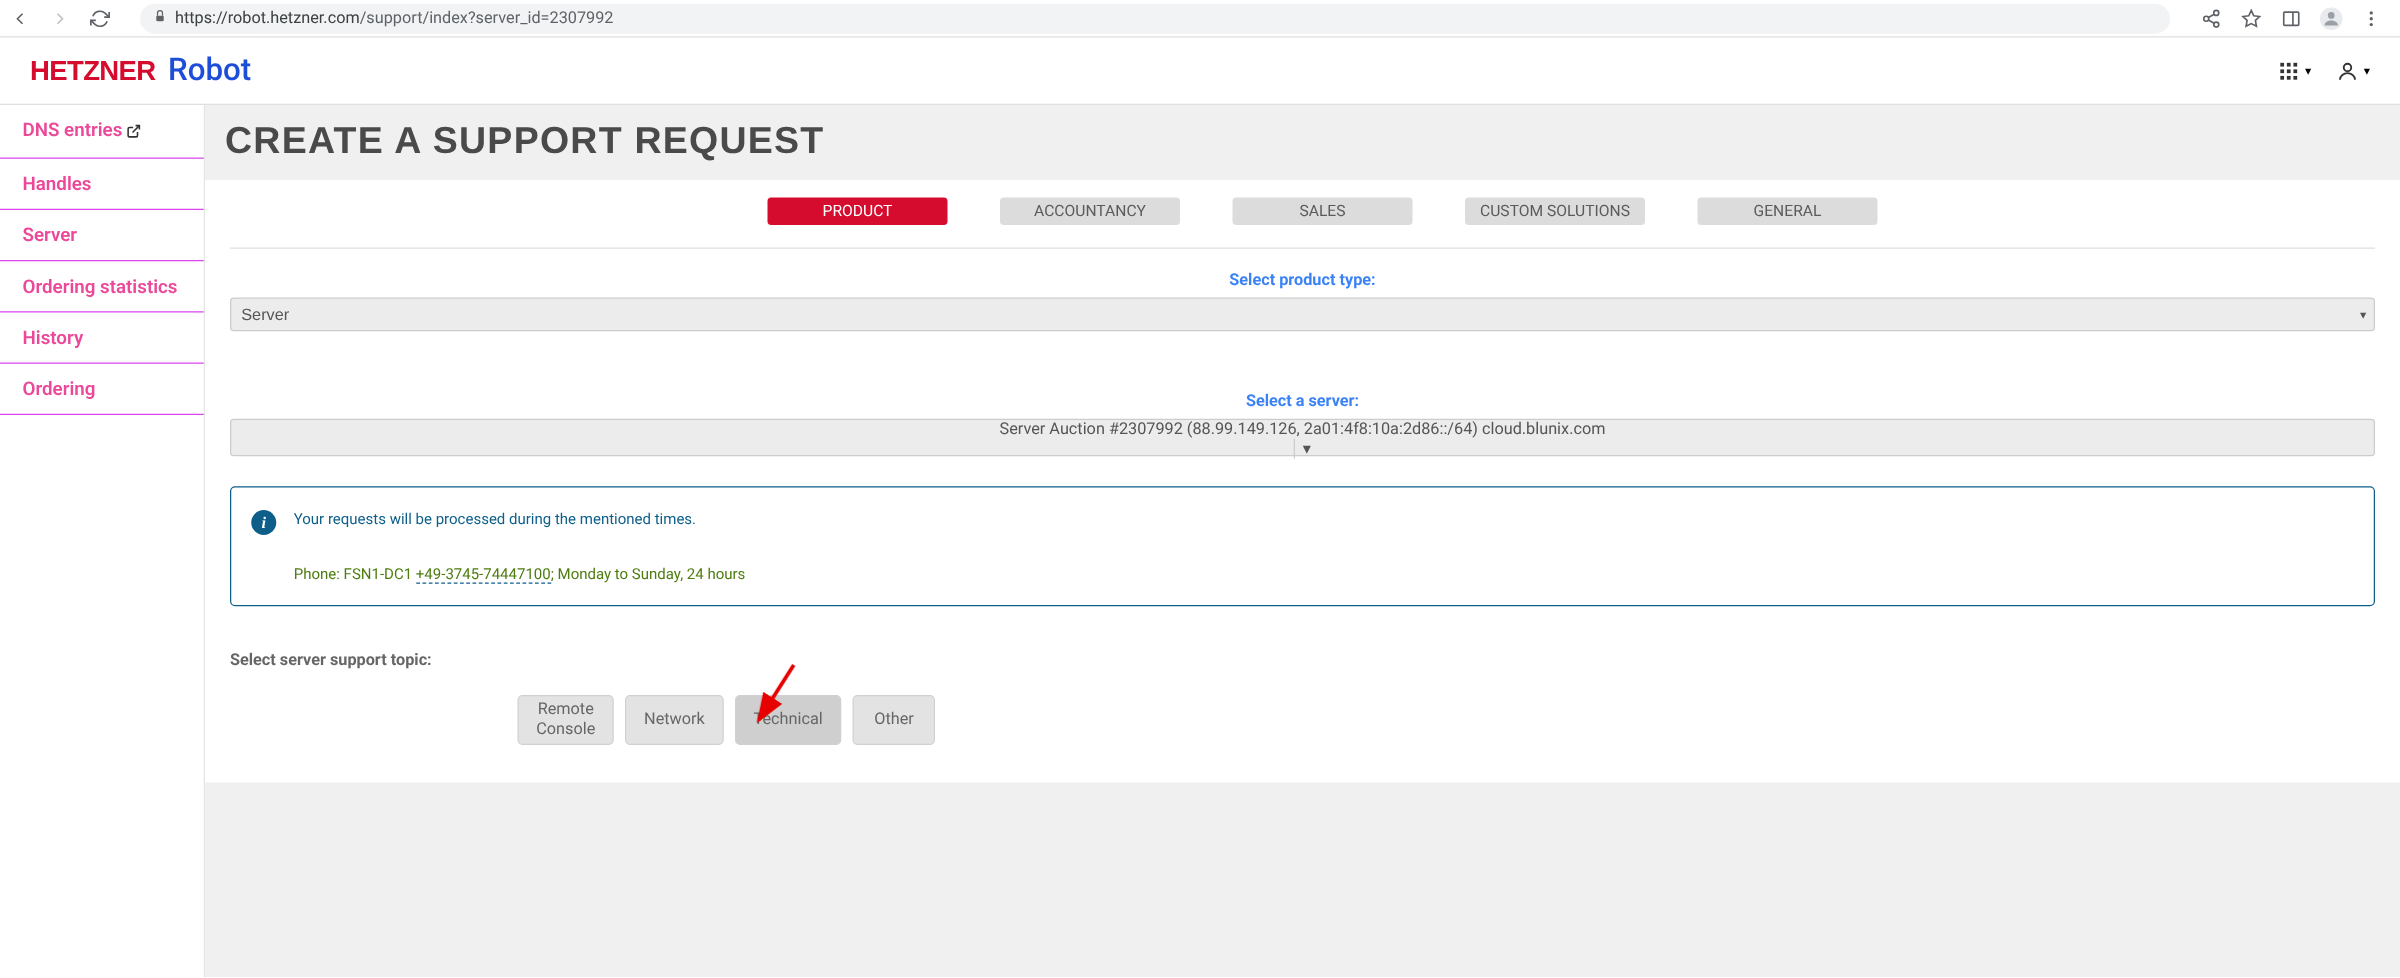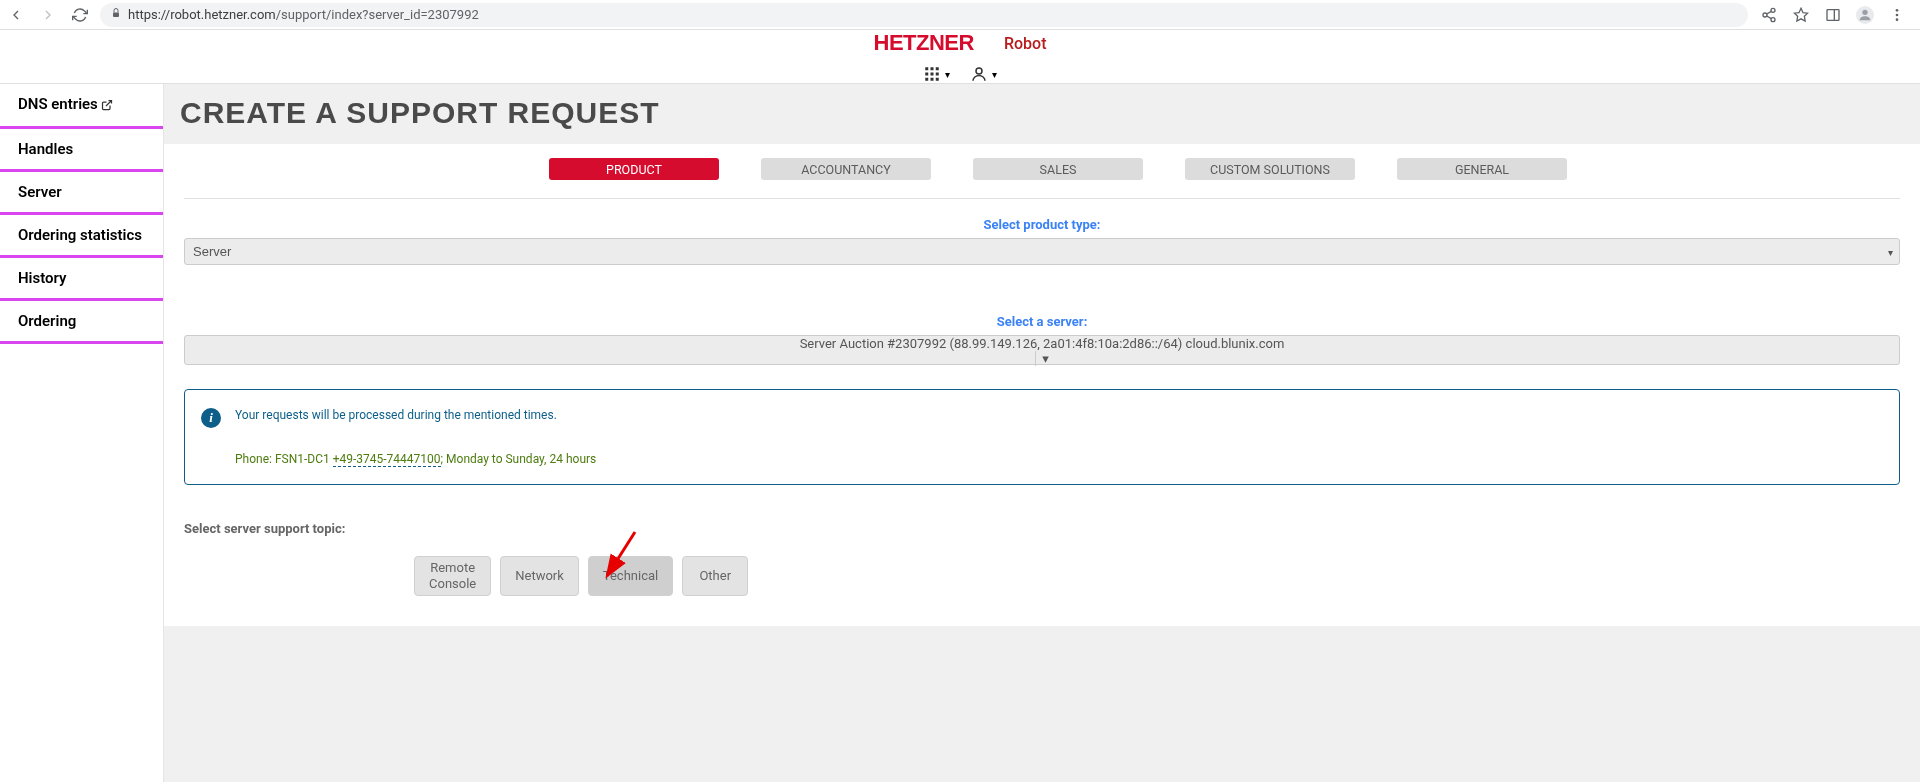--- a/index.html
+++ b/index.html
@@ -10,21 +10,21 @@
       height: 782px;
       overflow: hidden;
     }
     
     
     .browser-bar {
       height: 30px;
       display: flex;
       align-items: center;
       padding: 0 8px;
-      gap: 4px;
+      gap: 16px;
       border-bottom: 1px solid #e0e0e0;
       background: #fff;
       font-size: 13px;
       color: #5f6368;
     }
     .browser-bar .nav-icons { display: flex; gap: 16px; align-items: center; }
     .browser-bar .nav-icons span { width: 16px; height: 16px; display: inline-flex; align-items: center; justify-content: center; }
     .browser-bar svg { width: 16px; height: 16px; }
     .addr-wrap {
       flex: 1;
@@ -47,56 +47,54 @@
     }
     
     
     .app-header {
       height: 54px;
       display: flex;
       align-items: center;
       padding: 0 24px;
       border-bottom: 1px solid #e0e0e0;
       justify-content: space-between;
-      flex-direction: column;
     }
     .logo-area { display: flex; align-items: center; gap: 10px; }
     .logo {
       font-family: Arial Black, Arial, sans-serif;
       font-weight: 900;
       color: #d50c2d;
       font-size: 22px;
       letter-spacing: -0.5px;
     }
     .logo-sub {
-      font-size: 16px;
-      color: #b91c1c;
+      font-size: 25px;
+      color: #1d4ed8;
       font-weight: 500;
-      margin-left: 20px;
     }
     .header-right { display: flex; gap: 20px; align-items:center; }
     .apps-icon, .user-icon { display: flex; align-items:center; gap:4px; cursor:pointer; }
     
     
     .layout {
       display: flex;
       height: calc(782px - 30px - 54px);
     }
     .sidebar {
       width: 164px;
       border-right: 1px solid #e5e5e5;
       background: #fff;
     }
     .sidebar a {
       display: block;
       padding: 11px 18px;
-      color: #000000;
+      color: #ec4899;
       text-decoration: none;
       font-size: 15px;
-      border-bottom: 3px solid #d946ef;
+      border-bottom: 1px solid #d946ef;
       font-weight: 600;
     }
     .ext-icon { display:inline-block; margin-left:3px; vertical-align:-2px; }
     
     .content {
       flex: 1;
       background: #f0f0f0;
       overflow-y: auto;
     }
     .page-title {
@@ -116,21 +114,21 @@
     
     
     .cat-tabs {
       display: flex;
       justify-content: center;
       gap: 10px;
       padding-bottom: 18px;
       border-bottom: 1px solid #e0e0e0;
     }
     .cat-tab {
-      width: 170px;
+      width: 144px;
       height: 22px;
       background: #dcdcdc;
       color: #5b5b5b;
       font-size: 12.5px;
       display: flex;
       align-items: center;
       justify-content: center;
       border-radius: 3px;
       cursor: pointer;
       margin-left: 32px;

